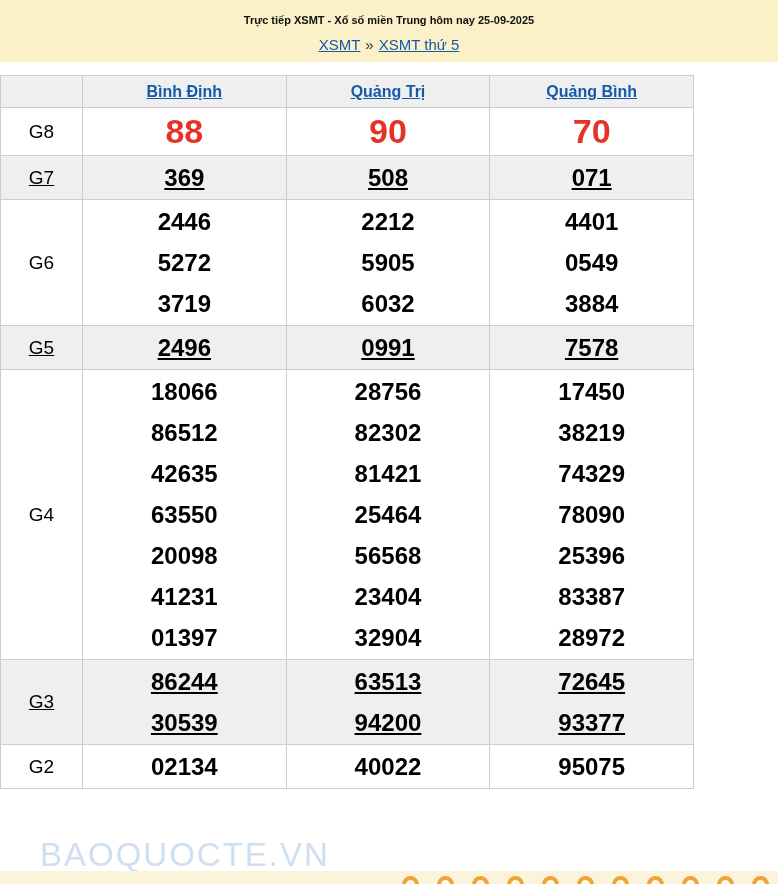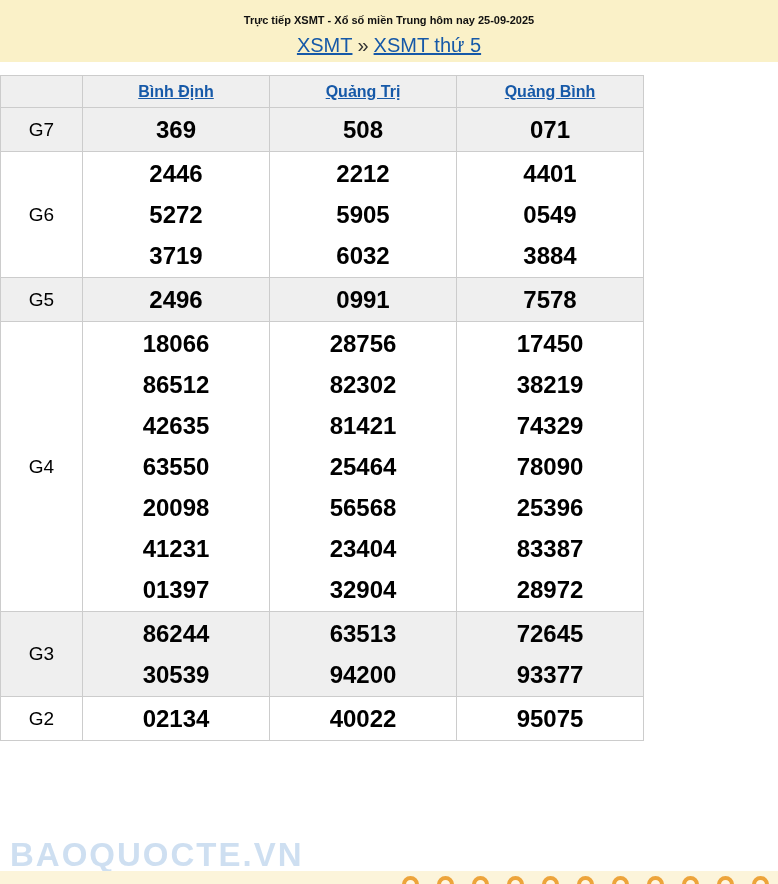--- a/index.html
+++ b/index.html
@@ -10,48 +10,48 @@
   }
   
   .banner {
     background:var(--banner-bg,#faf1c8);
     text-align:center;
     padding:10px 8px 8px;
   }
   .banner h1 {
     font-size:11px; font-weight:bold; color:#111; line-height:21px;
   }
-  .crumb { margin-top:5px; font-size:20px; line-height:18px; }
+  .crumb { margin-top:5px; font-size:15px; line-height:18px; }
   .crumb a { color:var(--link-blue,#1659a8); text-decoration:underline; cursor:pointer; }
   .crumb .sep { color:#333; margin:0 5px; }
 
   
   table.results {
-    width:644px; border-collapse:collapse; table-layout:fixed;
+    width:694px; border-collapse:collapse; table-layout:fixed;
     margin-top:13px;
   }
   table.results col.label-col { width:82px; }
   table.results th, table.results td {
     border:1px solid var(--border,#ccc);
     text-align:center; vertical-align:middle; padding:1px 0;
   }
   thead th { background:var(--row-shade,#efefef); height:32px; }
   thead a {
     font-size:16px; font-weight:bold;
     color:var(--link-blue,#1659a8); text-decoration:underline; cursor:pointer;
   }
-  tr.shaded { background:var(--row-shade,#efefef); }
+  tr.shaded { background:var(--row-shade,#efefef);text-decoration:underline; }
   th.lbl { font-size:19px; font-weight:400; color:#000; }
   .num { font-size:24px; font-weight:bold; color:#000; line-height:41px; white-space:nowrap; }
   tr.red .num { font-size:34px; line-height:45px; color:var(--number-red,#e63329); }
 
   
   .watermark {
-    position:absolute; left:10px; top:836px;
-    font-size:33px; font-weight:bold; letter-spacing:2px;
+    position:absolute; left:40px; top:836px;
+    font-size:33px; font-weight:normal; letter-spacing:2px;
     color:rgba(176,203,233,0.62);
     pointer-events:none; white-space:nowrap;text-align:right;
   }
 
   
   .bottom-strip {
     position:absolute; left:0; right:0; bottom:0; height:13px;
     background:var(--strip-bg,#fcf4da); overflow:hidden;
   }
   .ball {
@@ -85,20 +85,32 @@
       </th>
       <th>
         <a>Quảng Trị</a>
       </th>
       <th>
         <a>Quảng Bình</a>
       </th>
     </tr>
   </thead>
   <tbody>
+      <tr class="red">
+        <th class="lbl">G8</th>
+        <td>
+          <div class="num">88</div>
+        </td>
+        <td>
+          <div class="num">90</div>
+        </td>
+        <td>
+          <div class="num">70</div>
+        </td>
+      </tr>
       <tr class="shaded">
         <th class="lbl">G7</th>
         <td>
           <div class="num">369</div>
         </td>
         <td>
           <div class="num">508</div>
         </td>
         <td>
           <div class="num">071</div>

